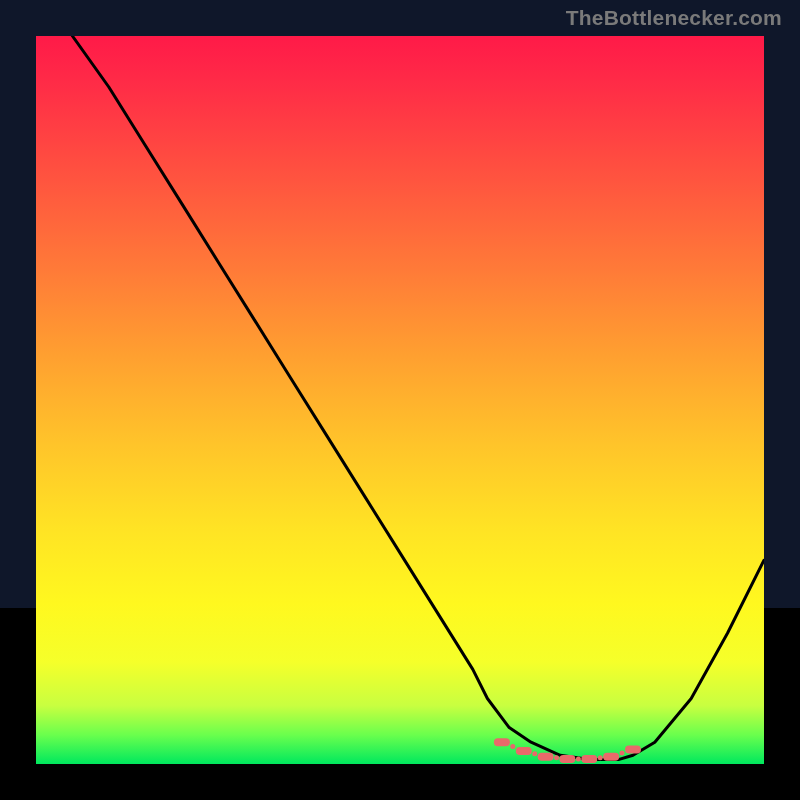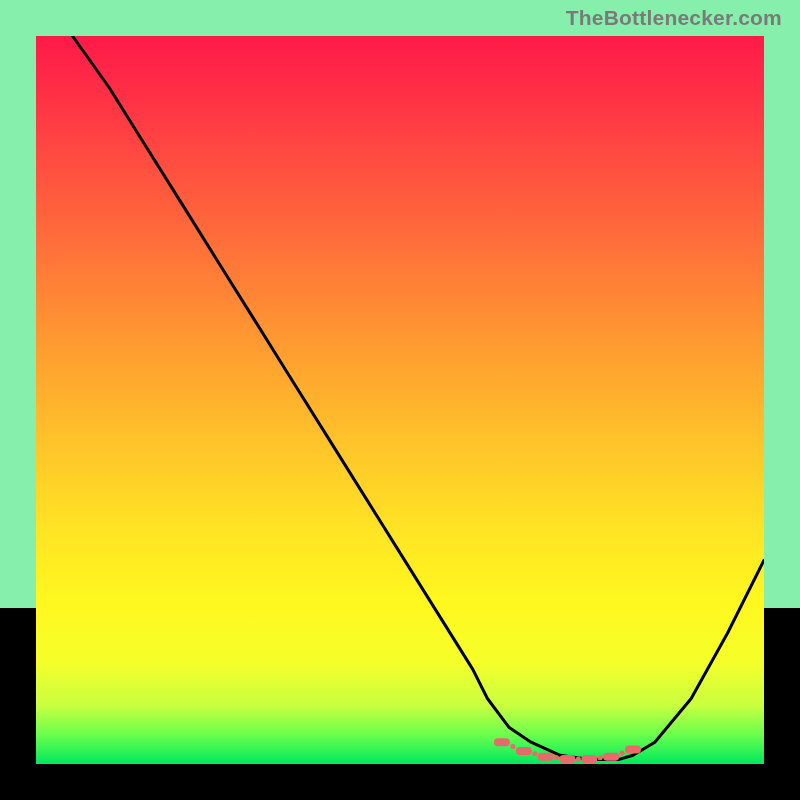--- a/index.html
+++ b/index.html
@@ -7,21 +7,21 @@
     padding: 0;
     width: 800px;
     height: 800px;
     background: #000000;
     overflow: hidden;
   }
   .frame {
     position: absolute;
     width: 800px;
     height: 608px;
-    background: #86efac;
+    background: #0f172a;
   }
   .plot-area {
     position: absolute;
     left: 36px;
     top: 36px;
     width: 728px;
     height: 728px;
     
     background: linear-gradient(
       to bottom,

